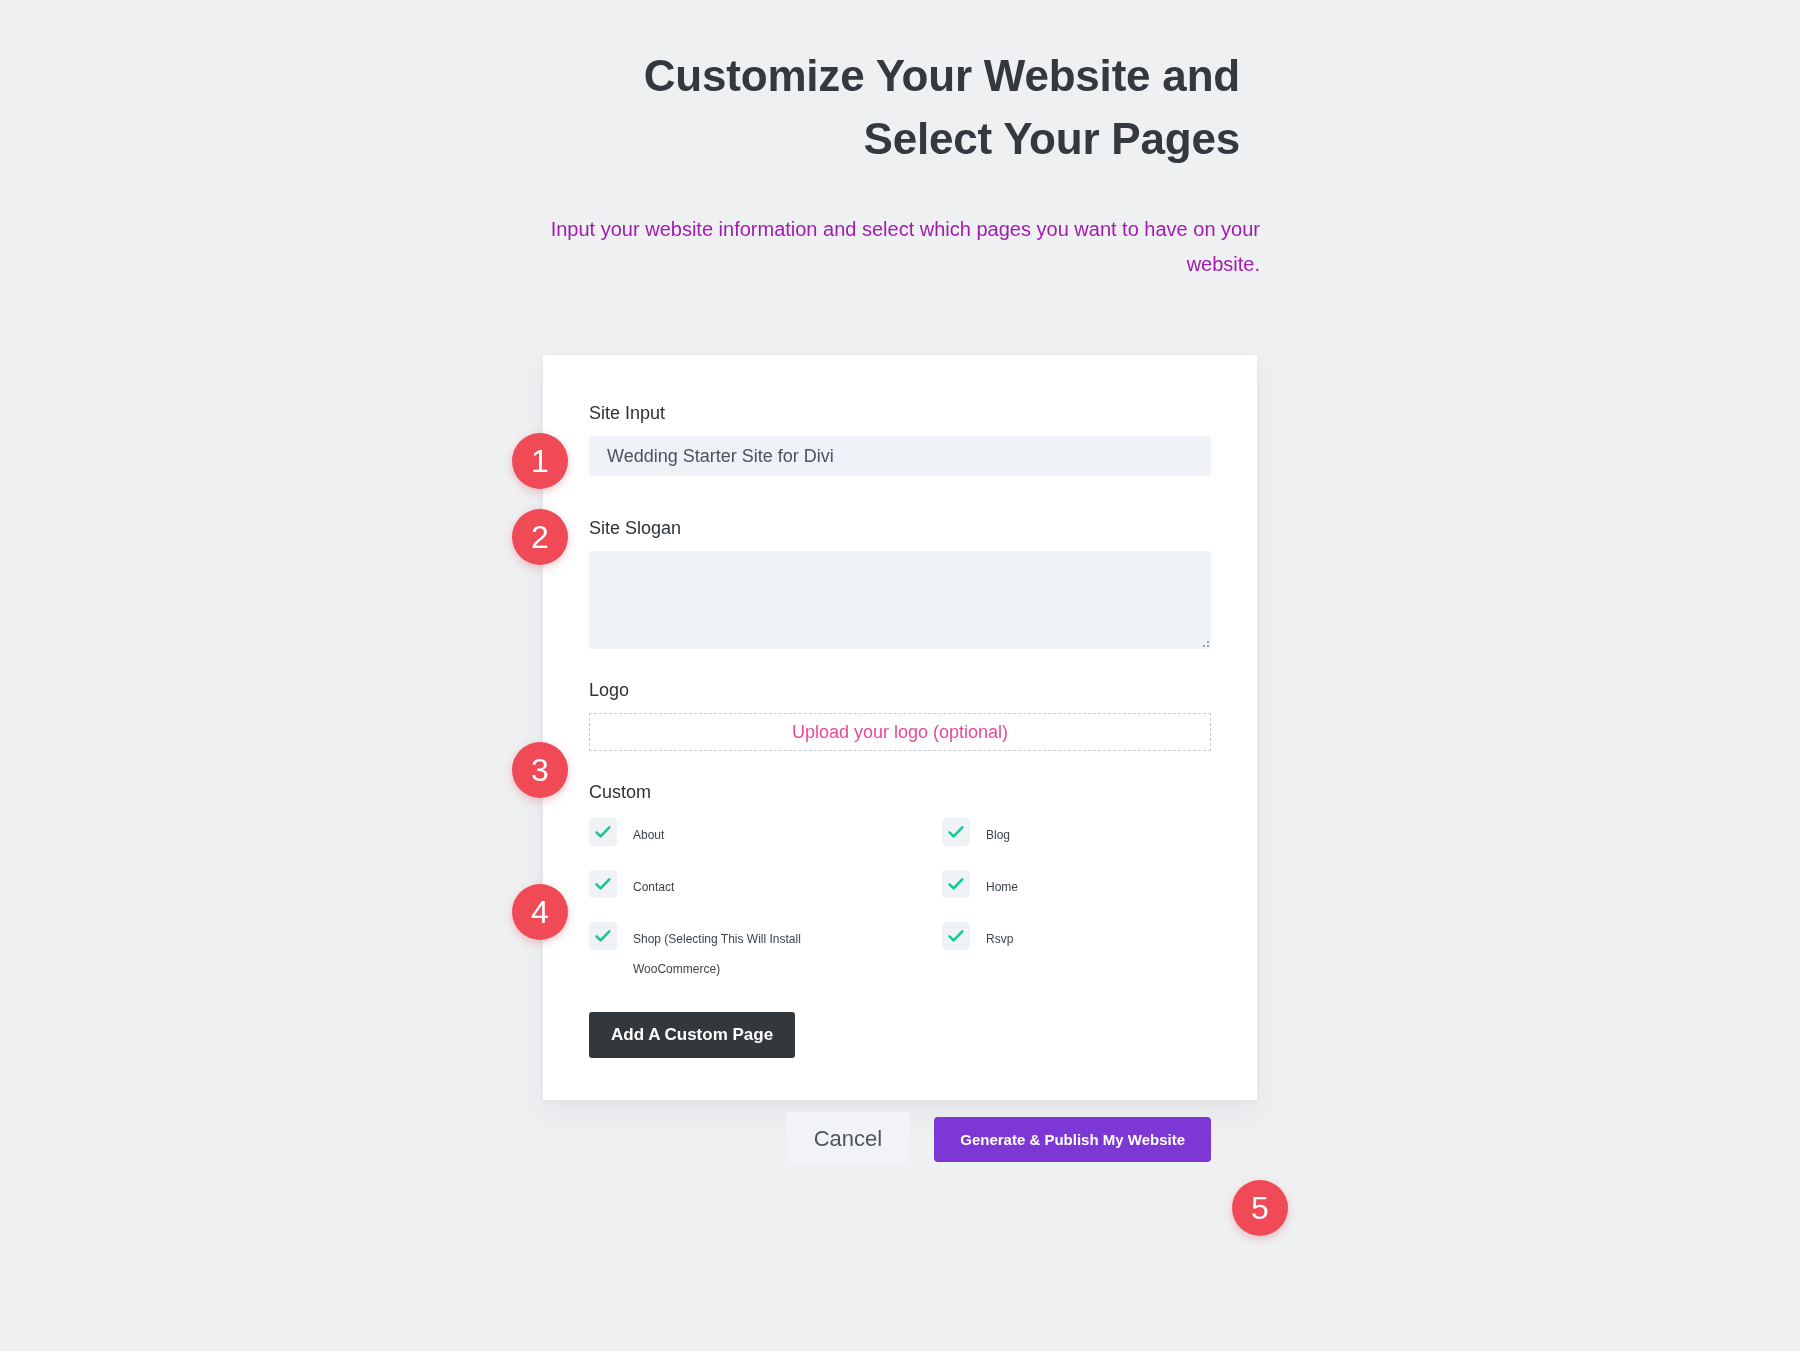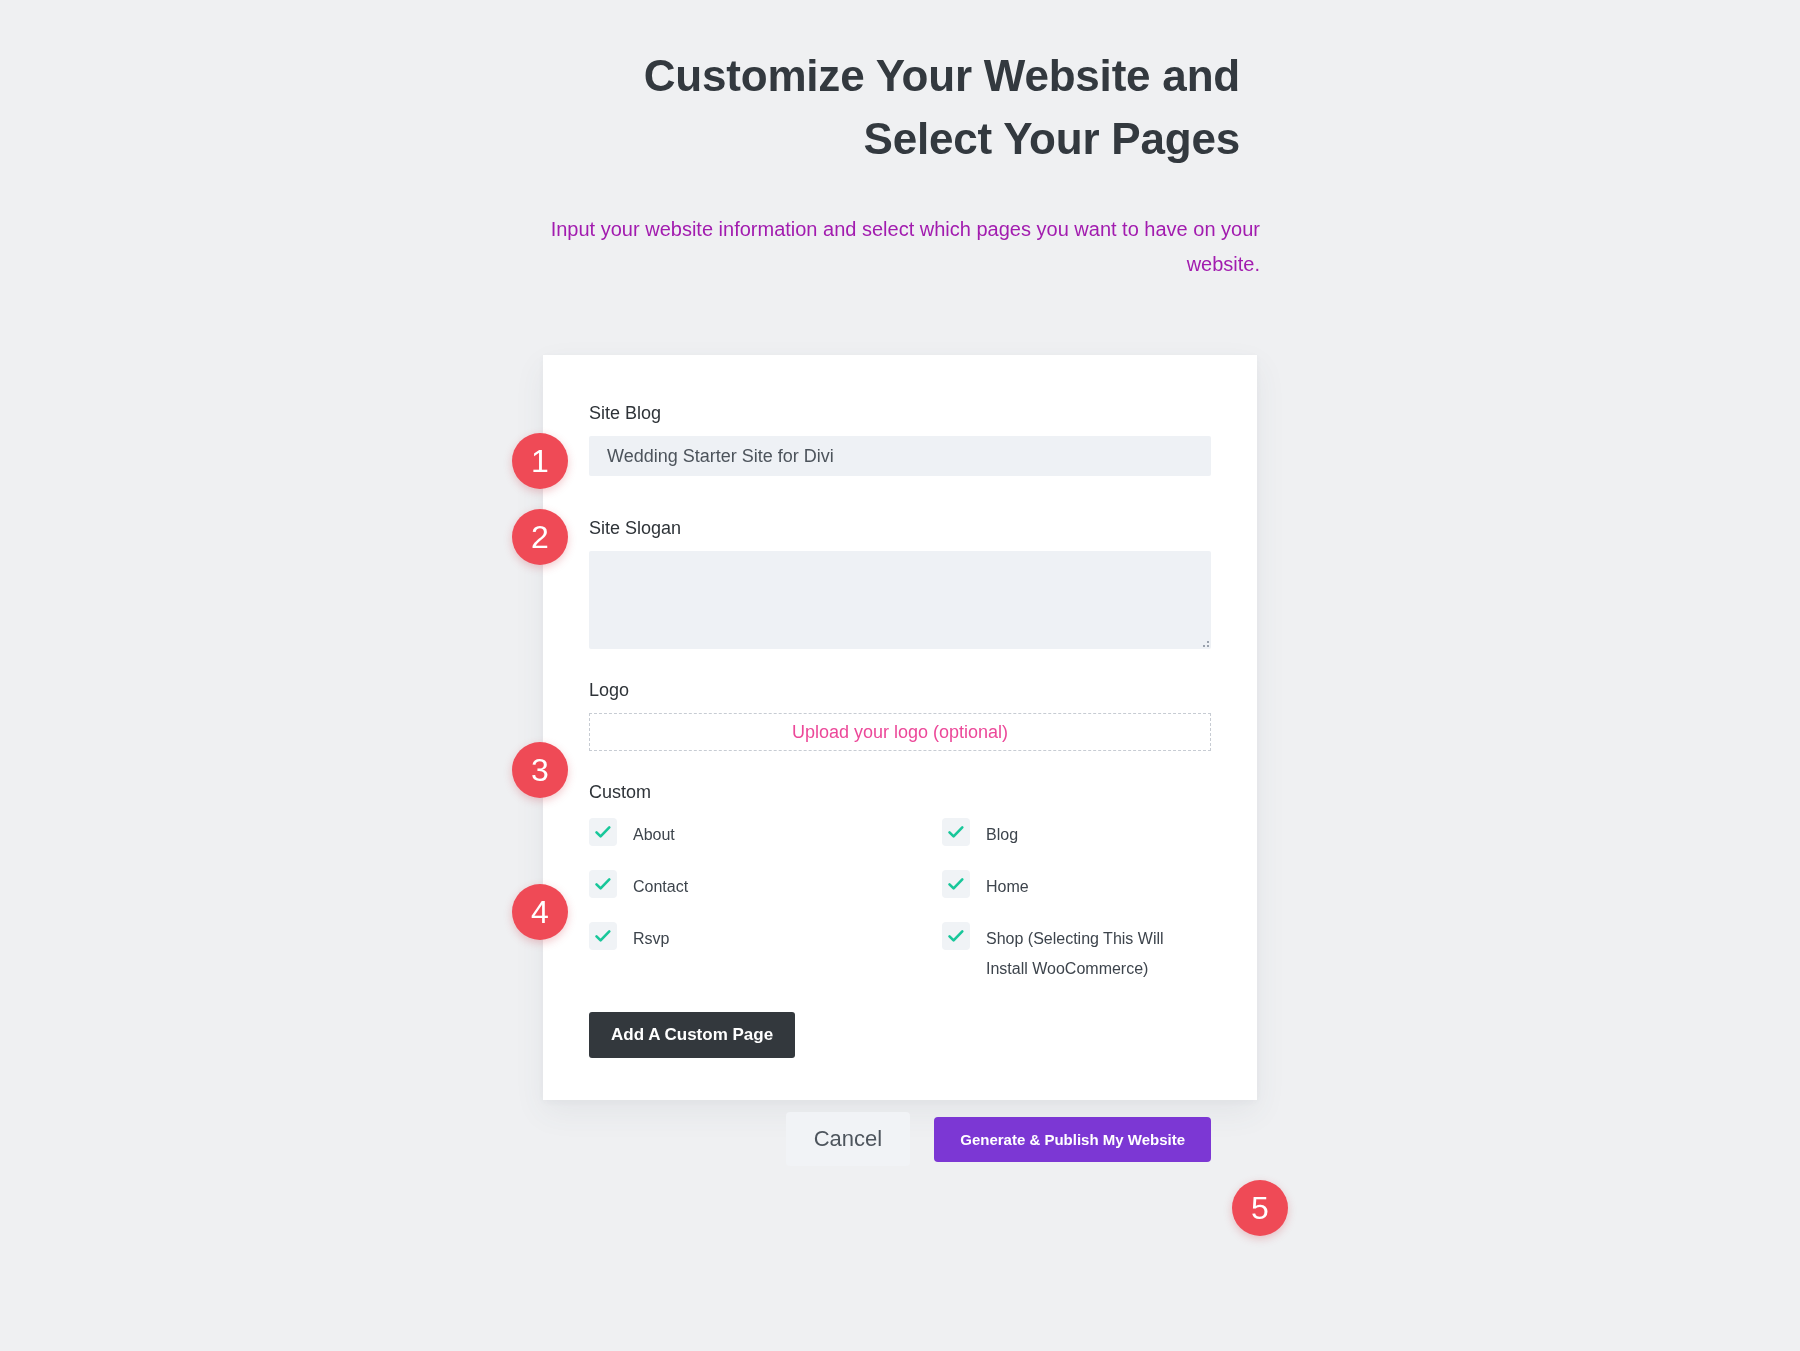--- a/index.html
+++ b/index.html
@@ -171,21 +171,21 @@
     border-radius: 4px;
     background: #f0f3f6;
     display: flex;
     align-items: center;
     justify-content: center;
     margin-right: 16px;
     margin-top: -2px;
   }
   .checkbox svg { display: block; }
   .option-label {
-    font-size: 16px;
+    font-size: 12px;
     line-height: 30px;
     color: #3d444c;
     max-width: 200px;
   }
 
   .btn-dark {
     display: inline-block;
     background: #33383d;
     color: #ffffff;
     border: none;
@@ -258,21 +258,21 @@
   <div class="header">
     <h1 class="page-title">Customize Your Website and Select Your Pages</h1>
     <p class="page-subtitle">Input your website information and select which pages you want to have on your website.</p>
   </div>
 
   <div class="card">
     <div class="card-inner">
 
       
       <div>
-        <div class="field-label">Site Blog</div>
+        <div class="field-label">Site Input</div>
         <input class="text-input" type="text" value="Wedding Starter Site for Divi" style="">
       </div>
 
       <div class="spacer-lg"></div>
 
       
       <div>
         <div class="field-label">Site Slogan</div>
         <div class="textarea-wrap">
           <textarea class="text-area" placeholder="" style=""></textarea>
@@ -334,30 +334,30 @@
             </span>
             <span class="option-label">Home</span>
           </label>
 
           <label class="page-option">
             <span class="checkbox">
               <svg width="18" height="18" viewBox="0 0 18 18">
                   <path d="M2.5 9.3 L6.6 13.4 L15.3 4.4" fill="none" stroke="#18c79a" stroke-width="2.6" stroke-linecap="round" stroke-linejoin="round"></path>
                 </svg>
             </span>
+            <span class="option-label">Shop (Selecting This Will Install WooCommerce)</span>
+          </label>
+
+          <label class="page-option">
+            <span class="checkbox">
+              <svg width="18" height="18" viewBox="0 0 18 18">
+                  <path d="M2.5 9.3 L6.6 13.4 L15.3 4.4" fill="none" stroke="#18c79a" stroke-width="2.6" stroke-linecap="round" stroke-linejoin="round"></path>
+                </svg>
+            </span>
             <span class="option-label">Rsvp</span>
-          </label>
-
-          <label class="page-option">
-            <span class="checkbox">
-              <svg width="18" height="18" viewBox="0 0 18 18">
-                  <path d="M2.5 9.3 L6.6 13.4 L15.3 4.4" fill="none" stroke="#18c79a" stroke-width="2.6" stroke-linecap="round" stroke-linejoin="round"></path>
-                </svg>
-            </span>
-            <span class="option-label">Shop (Selecting This Will Install WooCommerce)</span>
           </label>
 
         </div>
       </div>
 
       
       <button class="btn-dark">Add A Custom Page</button>
 
       
       <div class="footer-actions">

